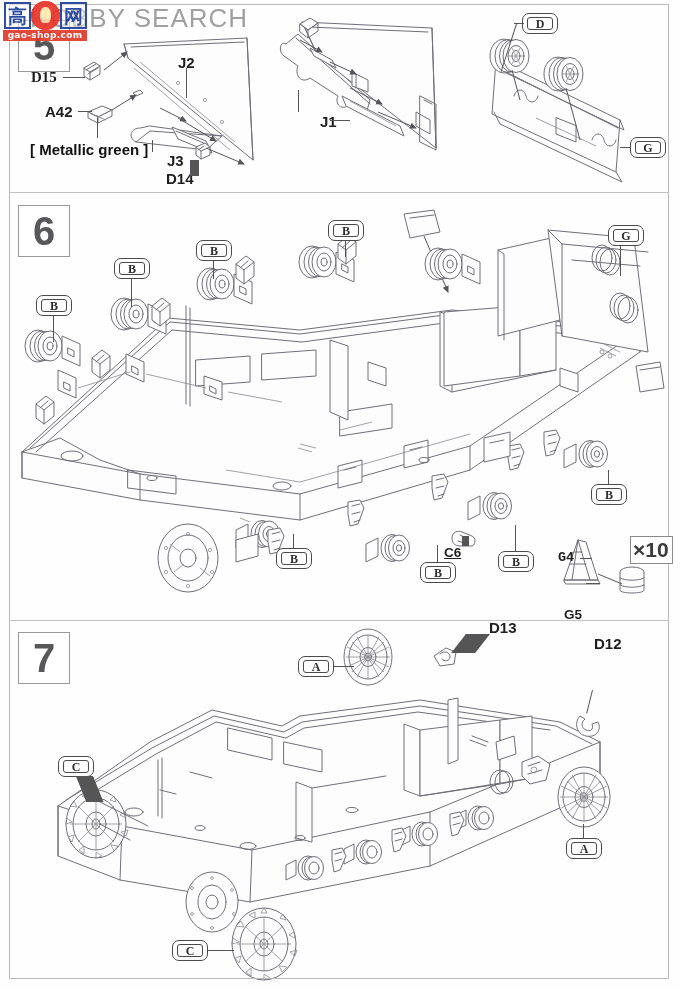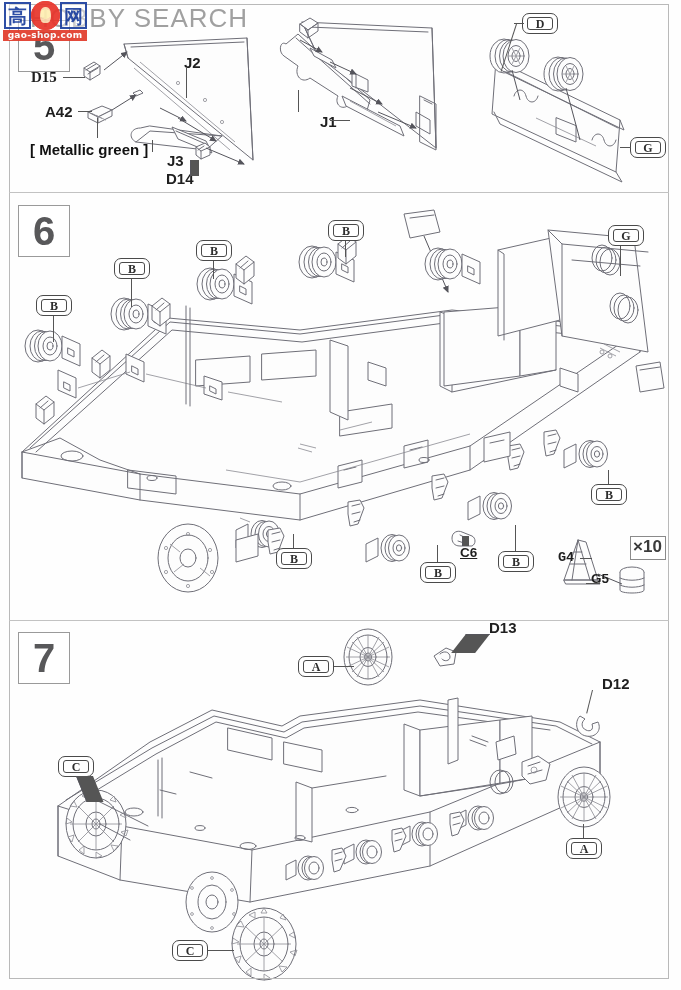--- a/index.html
+++ b/index.html
@@ -49,21 +49,21 @@
     position:absolute;font-size:15px;font-weight:bold;color:#1f1f1f;
     font-family:"Liberation Sans", sans-serif;white-space:nowrap;line-height:1;
   }
   .plabel.small{font-size:13.5px;}
   .colorNote{
     position:absolute;font-size:15px;font-weight:bold;color:#111;
     font-family:"Liberation Sans", sans-serif;white-space:nowrap;
   }
   .qtybox{
     position:absolute;border:1px solid #8a8a8a;background:#fff;
-    font-size:17px;font-weight:bold;color:#3b3b3b;
+    font-size:21px;font-weight:bold;color:#3b3b3b;
     padding:1px 3px 2px 2px;box-sizing:border-box;
     font-family:"Liberation Sans", sans-serif;line-height:1.1;
   }
   
   .wm{position:absolute;left:3px;top:2px;pointer-events:none;}
   .wm-logo{
     position:absolute;left:0;top:0;width:86px;height:42px;opacity:.92;
   }
   .wm-cn{
     position:absolute;top:0;width:27px;height:27px;border:2px solid #1c3f9e;
@@ -610,21 +610,21 @@
   <div class="frame"></div>
   <div class="divider" style="top:192px;"></div>
   <div class="divider" style="top:620px;"></div>
 
   <div class="plabel" style="left:31px;top:70px;font-family:Liberation Serif, serif;">D15</div>
   <div class="lead" style="left:63px;top:77px;width:22px;height:1px;"></div>
 
   <div class="plabel" style="left:45px;top:104px;">A42</div>
   <div class="lead" style="left:78px;top:111px;width:14px;height:1px;"></div>
 
-  <div class="plabel" style="left:184px;top:55px;">J2</div>
+  <div class="plabel" style="left:178px;top:55px;">J2</div>
   <div class="lead" style="left:186px;top:68px;width:1px;height:30px;"></div>
 
   <div class="plabel" style="left:144px;top:153px;margin-left:23px;">J3</div>
   <div class="lead" style="left:152px;top:140px;width:1px;height:12px;"></div>
 
   <div class="plabel" style="left:166px;top:171px;">D14</div>
   <div class="lead" style="left:190px;top:160px;width:8px;height:16px;border-left:1px solid #55555c;"></div>
 
   <div class="plabel" style="left:320px;top:114px;">J1</div>
   <div class="lead" style="left:330px;top:120px;width:20px;height:1px;"></div>
@@ -682,27 +682,27 @@
   <div class="callout" style="left:276px;top:548px;">
     <span>B</span>
   </div>
   <div class="lead" style="left:293px;top:534px;width:1px;height:14px;"></div>
 
   <div class="callout" style="left:608px;top:225px;">
     <span>G</span>
   </div>
   <div class="lead" style="left:620px;top:246px;width:1px;height:30px;"></div>
 
-  <div class="plabel small" style="left:460px;top:546px;text-decoration:underline;">C6</div>
+  <div class="plabel small" style="left:444px;top:546px;text-decoration:underline;">C6</div>
   <div class="lead" style="left:462px;top:536px;width:6px;height:10px;border-left:1px solid #55555c;"></div>
 
   <div class="plabel small" style="left:558px;top:551px;font-family:Liberation Mono, monospace;">G4</div>
   <div class="lead" style="left:580px;top:558px;width:12px;height:1px;"></div>
 
-  <div class="plabel small" style="left:564px;top:572px;margin-left:27px;">G5</div>
+  <div class="plabel small" style="left:564px;top:608px;">G5</div>
   <div class="lead" style="left:586px;top:583px;width:14px;height:1px;"></div>
 
   <div class="qtybox" style="left:630px;top:536px;">×10</div>
 
   <div class="callout" style="left:298px;top:656px;">
     <span>A</span>
   </div>
   <div class="lead" style="left:334px;top:666px;width:20px;height:1px;"></div>
 
   <div class="callout" style="left:566px;top:838px;">
@@ -716,21 +716,21 @@
   <div class="lead" style="left:76px;top:776px;width:16px;height:26px;border-left:1px solid #55555c;transform:skewX(22deg);transform-origin:top left;"></div>
 
   <div class="callout" style="left:172px;top:940px;">
     <span>C</span>
   </div>
   <div class="lead" style="left:208px;top:950px;width:26px;height:1px;"></div>
 
   <div class="plabel" style="left:489px;top:620px;">D13</div>
   <div class="lead" style="left:466px;top:634px;width:24px;height:18px;border-top:1px solid #55555c;transform:skewX(-38deg);transform-origin:top right;"></div>
 
-  <div class="plabel" style="left:594px;top:676px;margin-left:8px;">D12</div>
+  <div class="plabel" style="left:594px;top:636px;">D12</div>
   <div class="lead" style="left:592px;top:690px;width:1px;height:24px;transform:rotate(14deg);transform-origin:top;"></div>
 
   <div class="wm">
     <div class="wm-text">HOBBY SEARCH</div>
     <div class="wm-logo">
       <div class="wm-cn l">高</div>
       <div class="wm-emblem"></div>
       <div class="wm-cn r">网</div>
       <div class="wm-url">gao-shop.com</div>
     </div>

